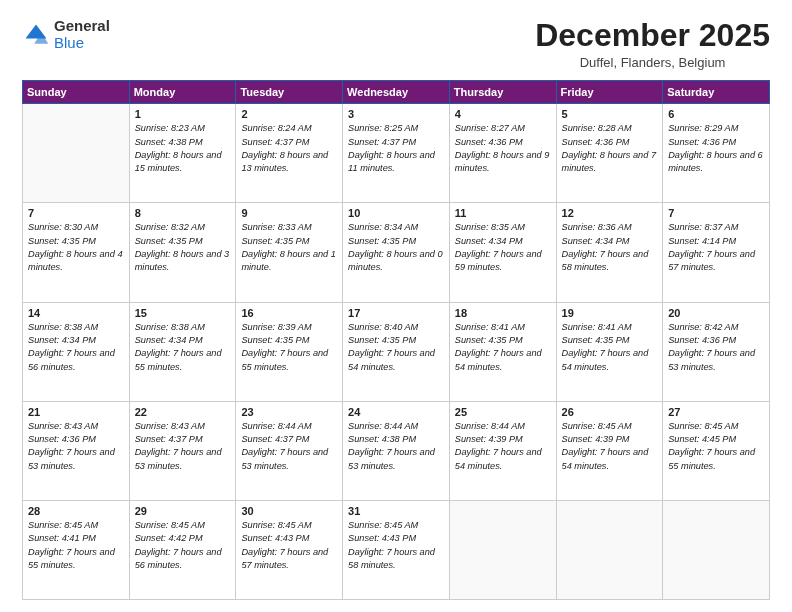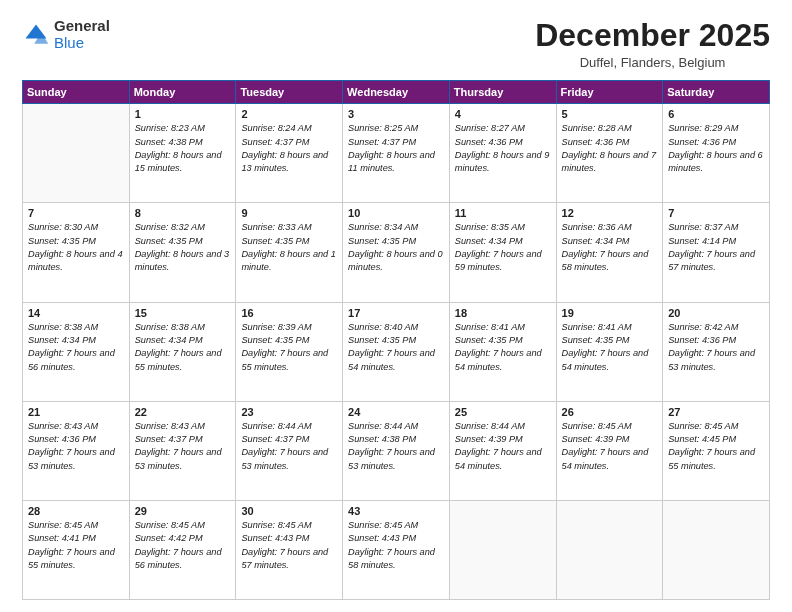--- a/index.html
+++ b/index.html
@@ -352,21 +352,21 @@
 and 56 minutes.</div>
           </td>
           <td>
             <span class="day-num">30</span>
             <div class="cell-text">Sunrise: 8:45 AM
 Sunset: 4:43 PM
 Daylight: 7 hours
 and 57 minutes.</div>
           </td>
           <td>
-            <span class="day-num">43</span>
+            <span class="day-num">31</span>
             <div class="cell-text">Sunrise: 8:45 AM
 Sunset: 4:43 PM
 Daylight: 7 hours
 and 58 minutes.</div>
           </td>
           <td class="empty-cell"></td>
           <td class="empty-cell"></td>
           <td class="empty-cell"></td>
         </tr>
       </tbody>

